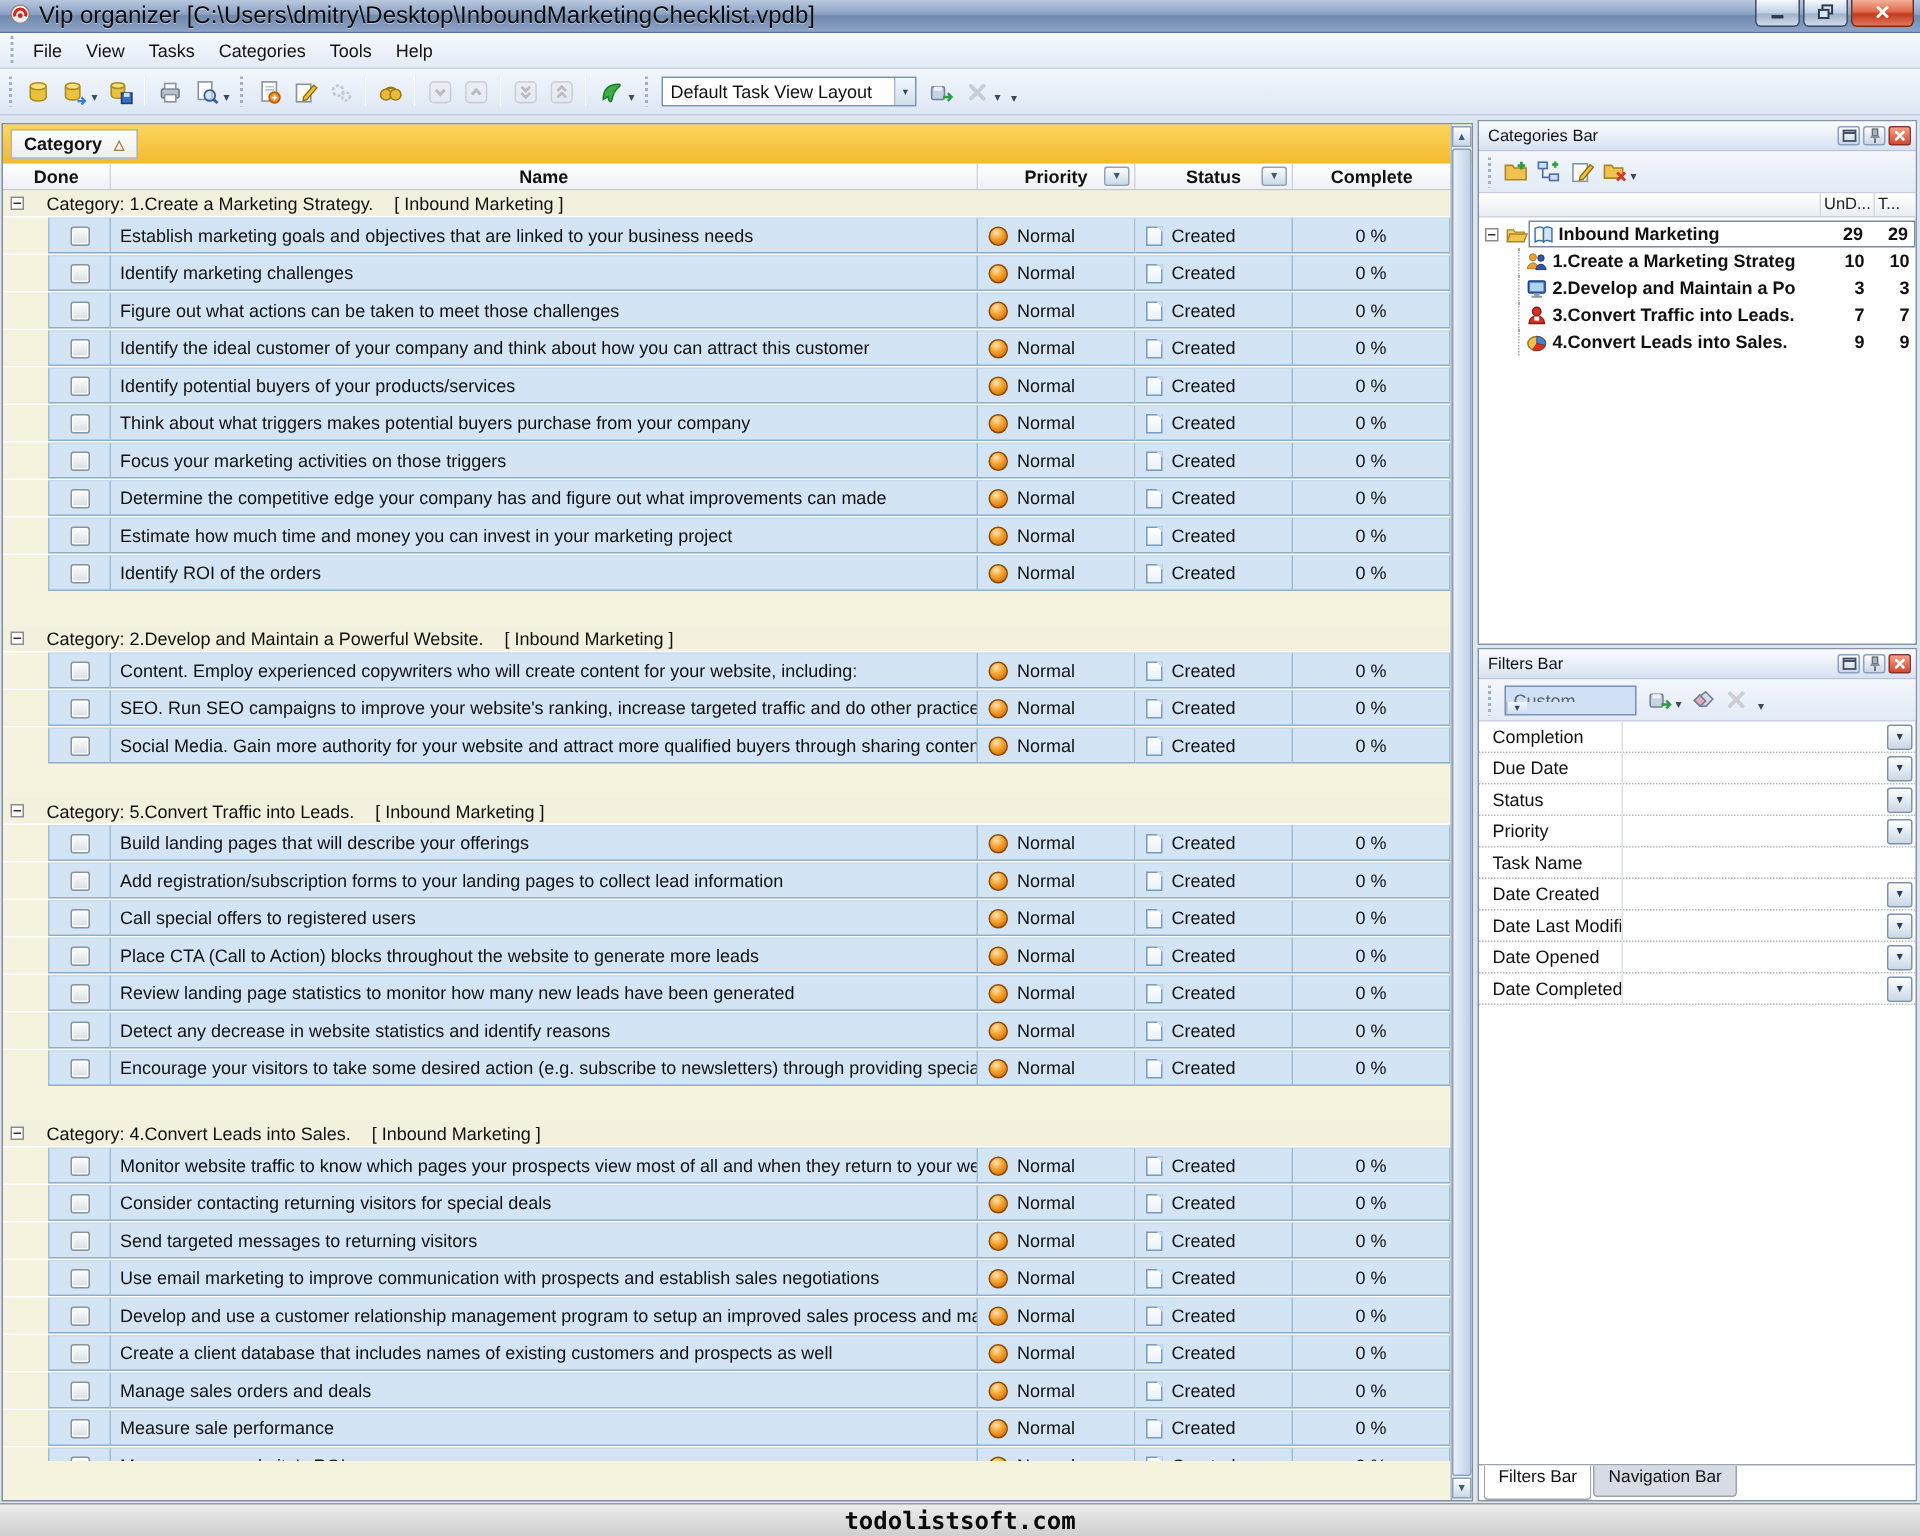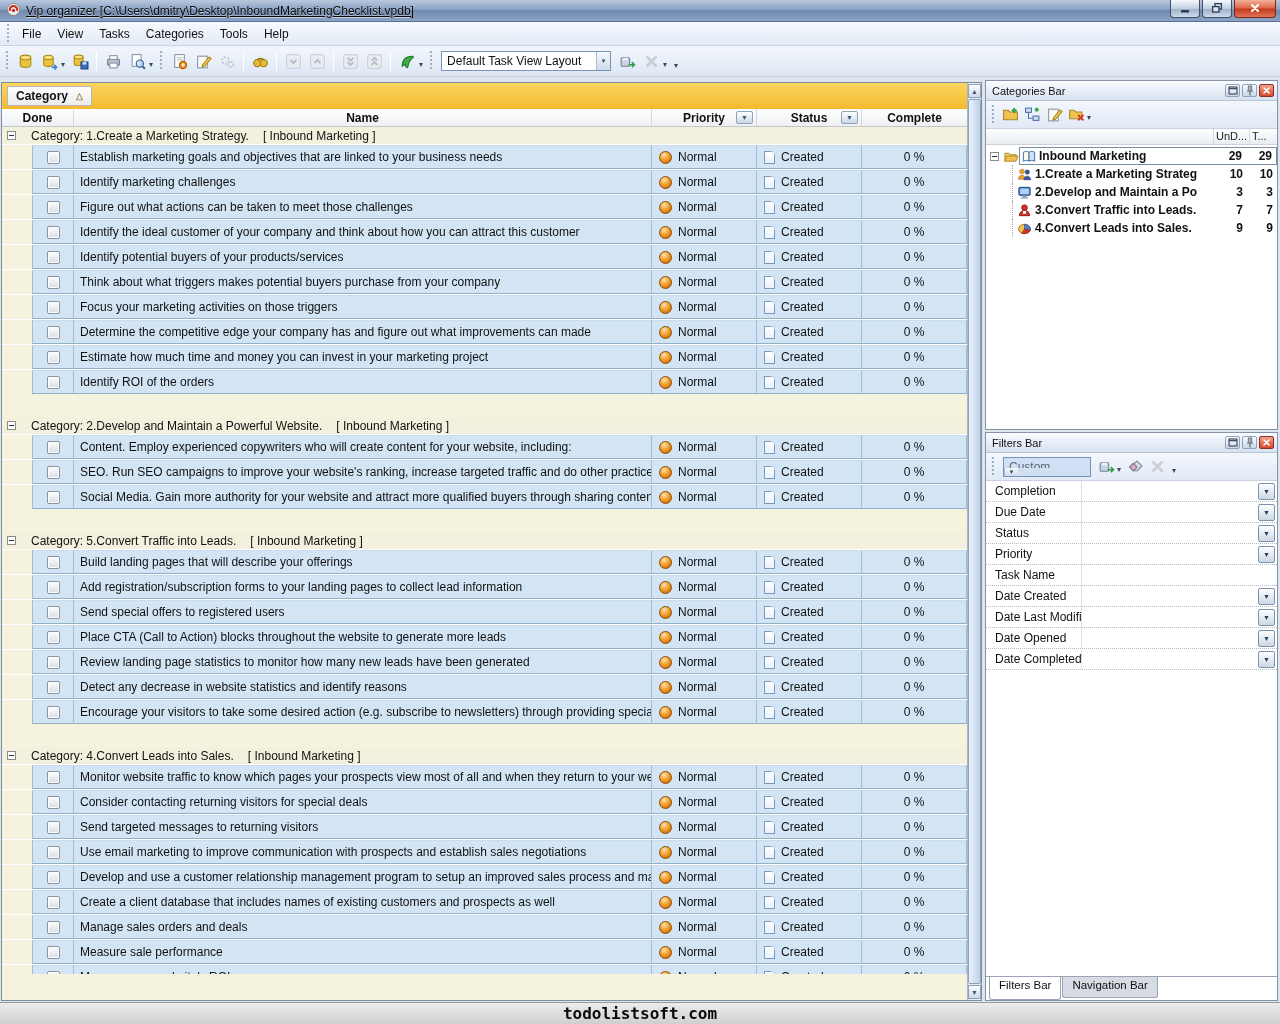--- a/index.html
+++ b/index.html
@@ -3,22 +3,22 @@
 <meta charset="utf-8">
 <style>
   * { margin:0; padding:0; box-sizing:border-box; }
   html,body { width:1280px; height:1024px; overflow:hidden; }
   body { font-family:"Liberation Sans", sans-serif; font-size:12px; color:#111; background:#dfe5ee; position:relative; }
 
   
   .titlebar { position:absolute; left:0; top:0; width:1280px; height:22px;
     background:linear-gradient(#b9c8de 0%, #8ba2c4 45%, #7089ae 50%, #8ca3c4 100%);
     border-bottom:1px solid #55719c; display:flex; align-items:center; padding:0 4px 0 6px; }
-  .title-text { margin-left:5px; font-size:12px; color:#0a0a0a; text-shadow:0 1px 0 rgba(255,255,255,.5);
-    flex:1; white-space:nowrap; overflow:hidden;text-decoration:underline; }
+  .title-text { margin-left:5px; font-size:16px; color:#0a0a0a; text-shadow:0 1px 0 rgba(255,255,255,.5);
+    flex:1; white-space:nowrap; overflow:hidden; }
   .wbtns { display:flex; gap:2px; align-items:flex-start; height:22px; padding-top:0; }
   .wbtn { width:30px; height:18px; border:1px solid #40526e; border-radius:0 0 4px 4px; border-top:none;
     display:flex; align-items:center; justify-content:center;
     background:linear-gradient(#f4f8fd, #c2d0e2 50%, #9fb2ca 55%, #cfdbea); }
   .wbtn.close { width:42px; background:linear-gradient(#f4b09a, #e06a4c 45%, #c43a1e 55%, #e0765a); border-color:#7e2a16; }
 
   
   .menubar { position:absolute; left:0; top:22px; width:1280px; height:24px;
     background:linear-gradient(#f6f9fd,#e3ebf7); border-bottom:1px solid #c9d3e2;
     display:flex; align-items:center; padding-left:3px; }
@@ -643,21 +643,21 @@
       <span class="status-text">Created</span>
     </div>
     <div class="cell cell-complete">0 %</div>
   </div>
 
   <div class="task-row">
     <div class="row-margin"></div>
     <div class="cell cell-done">
       <span class="checkbox"></span>
     </div>
-    <div class="cell cell-name">Send special offers to registered users</div>
+    <div class="cell cell-name">Call special offers to registered users</div>
     <div class="cell cell-priority">
       <span class="prio-icon"></span>
       <span class="prio-text">Normal</span>
     </div>
     <div class="cell cell-status">
       <span class="status-icon"></span>
       <span class="status-text">Created</span>
     </div>
     <div class="cell cell-complete">0 %</div>
   </div>

